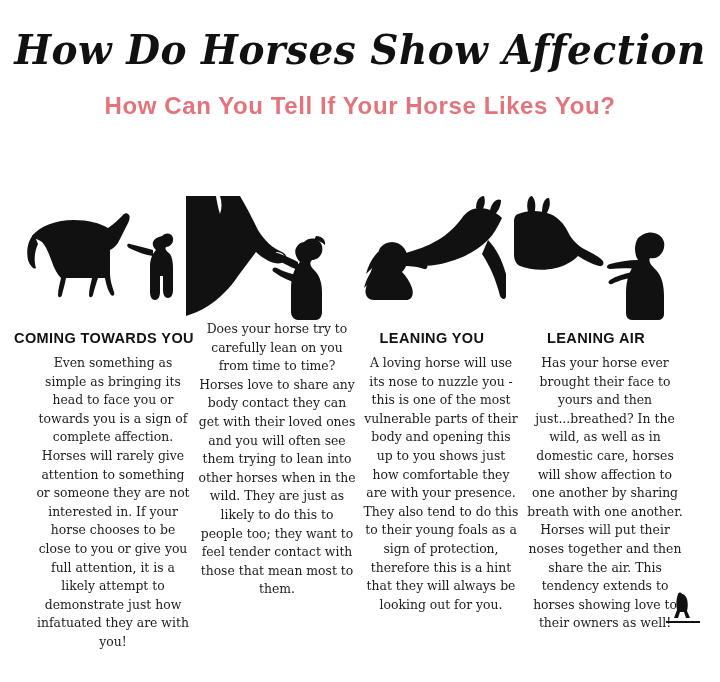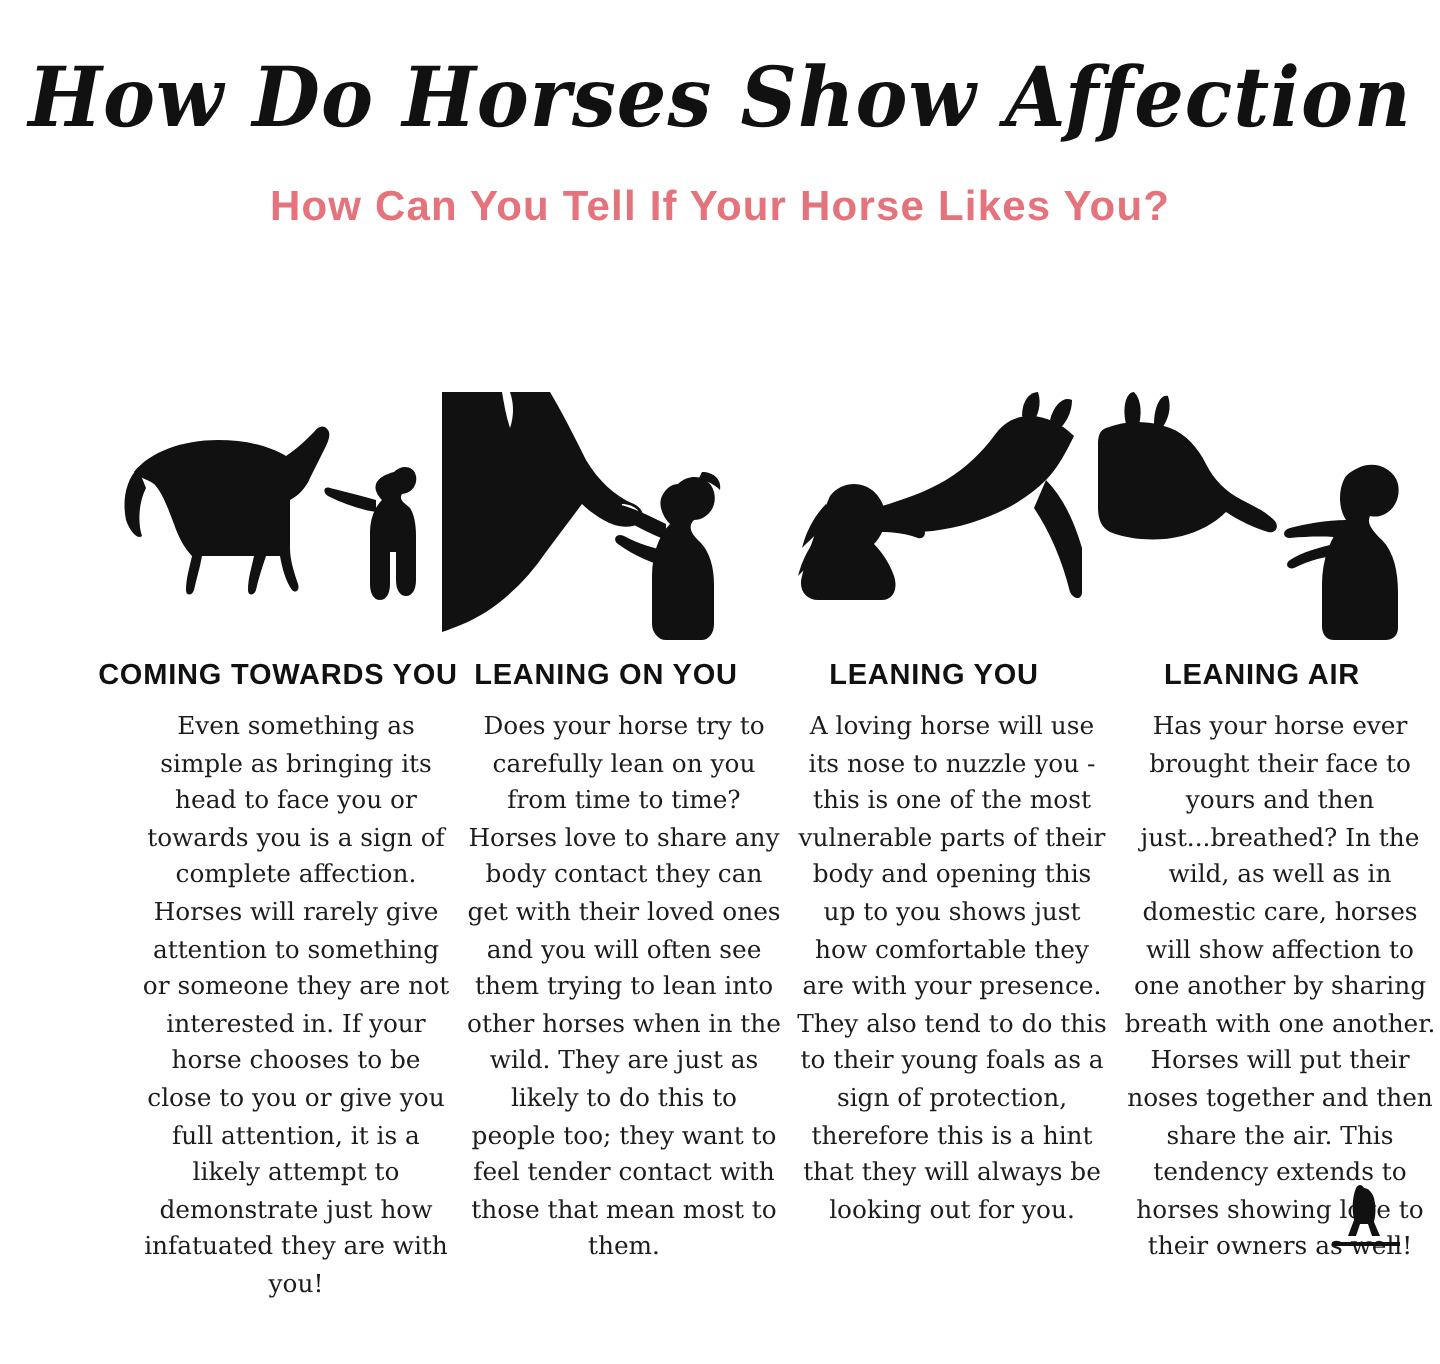--- a/index.html
+++ b/index.html
@@ -34,35 +34,35 @@
     font-weight: bold;
     font-style: italic;
     letter-spacing: 0.5px;
     color: #111111;
     margin: 0;
     transform: scaleY(1.06);
   }
   .subtitle {
     margin: 20px 0 0 0;
     font-family: "Liberation Sans", sans-serif;
-    font-size: 21px;
+    font-size: 24px;
     letter-spacing: 0.6px;
     color: #e4737c;
     font-weight: bold;
   }
 
   
   .columns {
     position: absolute;
     top: 196px;
     left: 0;
     width: 720px;
     display: flex;
-    justify-content: flex-end;
-    padding: 0 7px;
+    justify-content: flex-start;
+    padding: 0 22px;
     box-sizing: border-box;
   }
   .col {
     width: 164px;
     display: flex;
     flex-direction: column;
     align-items: center;
   }
   .art {
     height: 124px;
@@ -148,21 +148,20 @@
 
             <path d="M118 46 C124 40 134 42 136 50 C138 58 132 64 126 64 C122 68 126 72 129 75 C134 80 136 88 136 96 L136 116 C136 121 133 124 130 124 L112 124 C108 124 105 120 105 116 L105 92 C105 82 108 72 114 66 C110 62 108 56 110 52 C112 48 115 46 118 46 Z"></path>
 
             <path d="M130 40 C136 40 140 44 139 49 C136 46 132 44 128 44 Z"></path>
 
             <path d="M112 66 C104 62 96 58 88 56 C84 55 83 59 86 61 C95 66 104 71 112 74 Z"></path>
             <path d="M114 80 C106 78 98 76 91 72 C87 70 85 74 88 76 C96 82 106 86 114 88 Z"></path>
           </g>
         </svg>
       </div>
-      <div class="col-title">LEANING ON YOU</div>
       <div class="col-body">Does your horse try to carefully lean on you from time to time? Horses love to share any body contact they can get with their loved ones and you will often see them trying to lean into other horses when in the wild. They are just as likely to do this to people too; they want to feel tender contact with those that mean most to them.</div>
     </div>
 
     <div class="col">
       <div class="art">
         <svg width="164" height="124" viewBox="0 0 164 124" xmlns="http://www.w3.org/2000/svg">
           <g fill="#111111">
 
             <path d="M152 22 C148 30 144 38 138 44 C130 52 120 58 110 62 C98 67 84 70 72 70 C64 70 58 68 54 64 C52 62 52 58 56 57 C66 54 78 50 88 44 C98 38 106 30 112 22 C116 16 122 12 130 12 C138 12 146 16 152 22 Z"></path>
 

